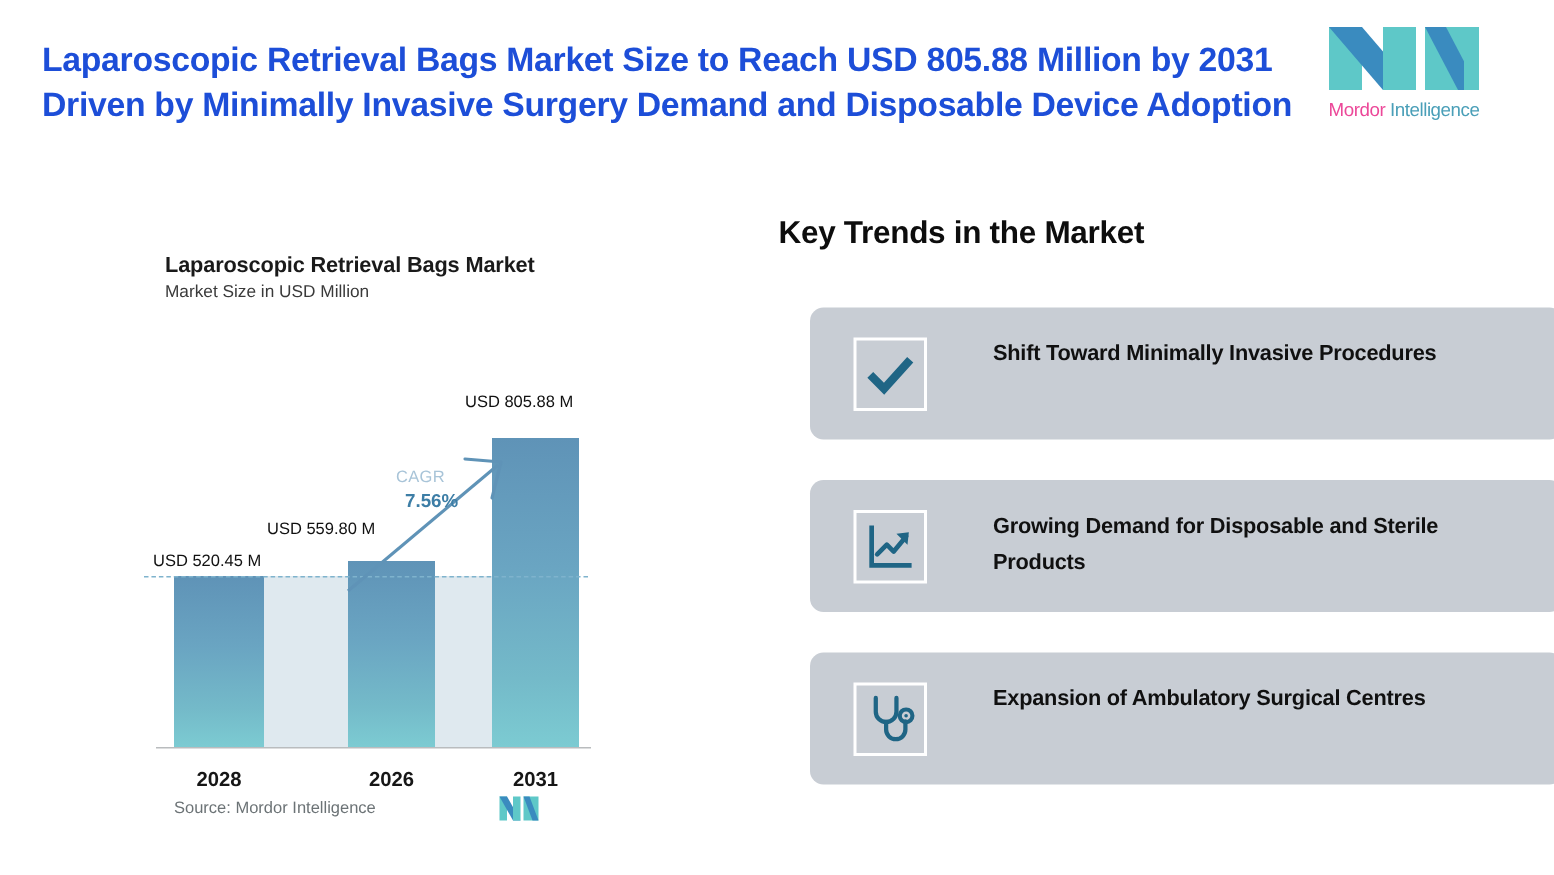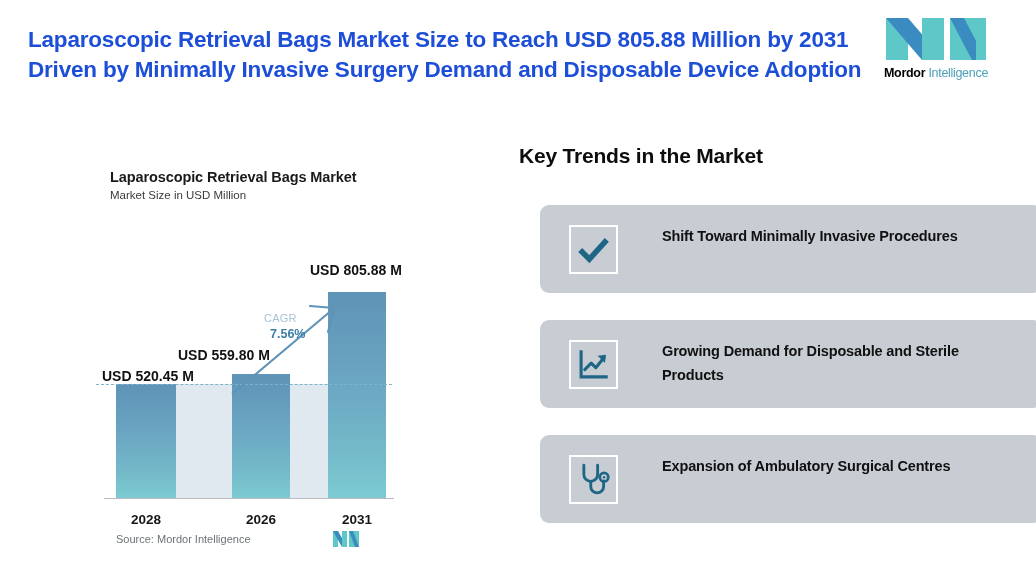--- a/index.html
+++ b/index.html
@@ -22,21 +22,21 @@
     letter-spacing:-0.2px; color:#1d4ed8;
   }
   #logo-block {
     position:absolute; left:880px; top:14px; width:112px; height:72px;
   }
   #logo-mark { width:112px; height:50px; display:block; }
   #logo-wordmark {
     width:112px; text-align:center; margin-top:2px;
     font-size:12.5px; line-height:14px; white-space:nowrap;
   }
-  #logo-word-1 { font-weight:bold; color:#000000; letter-spacing:-0.3px;margin-top:38px; }
+  #logo-word-1 { font-weight:normal; color:#ec4899; letter-spacing:-0.3px;margin-top:38px; }
   #logo-word-2 { font-weight:normal; color:#4a9fb8; letter-spacing:-0.3px; }
 
   
   #chart-panel { position:absolute; left:0; top:130px; width:470px; height:453px; }
   #chart-title {
     position:absolute; left:110px; top:39px;
     font-size:14.5px; font-weight:bold; color:#1a1a1a; letter-spacing:-0.1px;
   }
   #chart-subtitle {
     position:absolute; left:110px; top:59px;
@@ -58,21 +58,21 @@
   #axis-line {
     position:absolute; left:-6px; bottom:41px; width:290px; height:1.3px;
     background:#b9bcbe;
   }
   .tick-label {
     position:absolute; bottom:13px; font-size:13.5px; font-weight:bold;
     color:#161616; text-align:center;
   }
 
   .bar-label {
-    position:absolute; font-size:14px; font-weight:bold; color:#111111;
+    position:absolute; font-size:11px; font-weight:normal; color:#111111;
     white-space:nowrap;
   }
   #cagr-word {
     position:absolute; left:154px; top:92px;
     font-size:11px; font-weight:normal; color:#a8c4d8; letter-spacing:0.2px;
   }
   #cagr-value {
     position:absolute; left:160px; top:107px;
     font-size:12.5px; font-weight:bold; color:#3d7ea6;
   }

